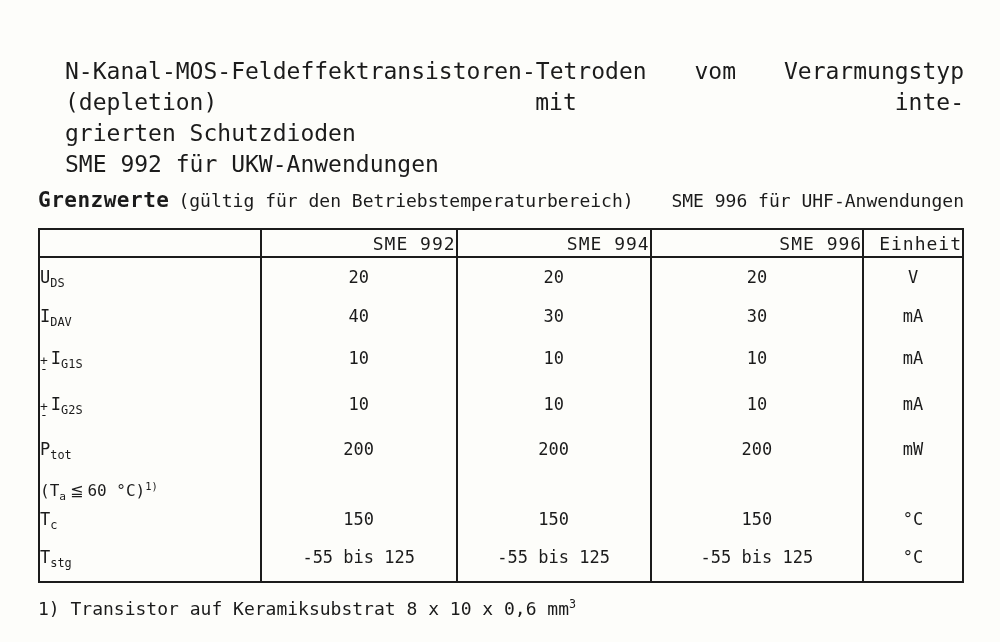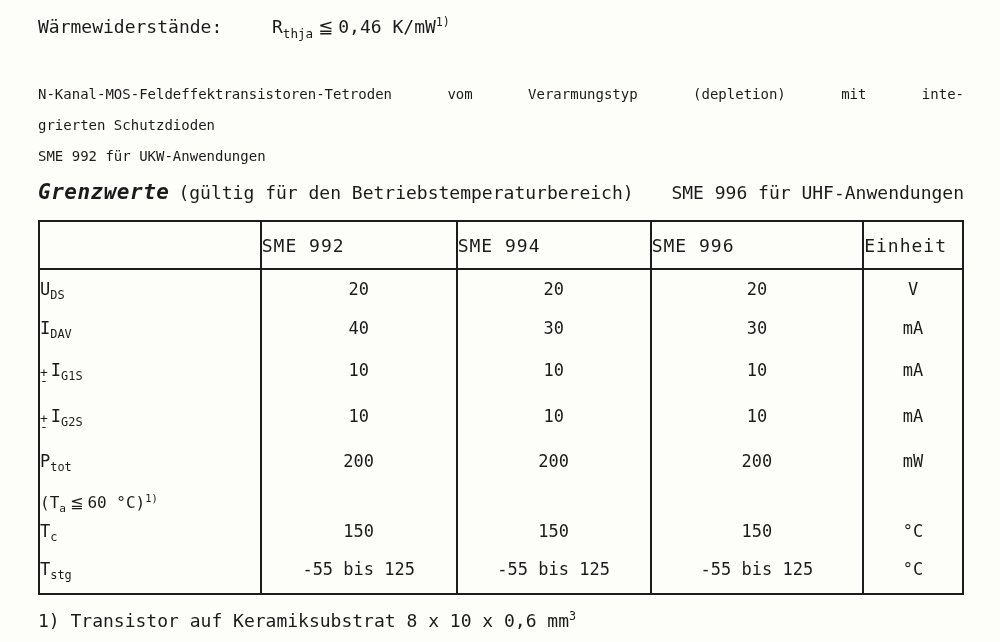--- a/index.html
+++ b/index.html
@@ -14,49 +14,49 @@
 
   
   .thermal-row { display: flex; align-items: baseline; font-size: 18px; margin-top: 2px; }
   .thermal-label { width: 234px; }
   .formula { white-space: nowrap; }
   sub { font-size: 0.70em; line-height: 0; }
   sup { font-size: 0.65em; line-height: 0; }
   .rel { font-family: "DejaVu Sans", sans-serif; margin: 0 5px; }
 
   
-  .intro { margin-top: 42px; font-size: 14px; line-height: 31px; }
+  .intro { margin-top: 42px; font-size: 23px; line-height: 31px; margin-left: 27px; }
   .intro-line1 { text-align: justify; text-align-last: justify; }
   .intro-line2-row { display: flex; justify-content: space-between; align-items: baseline; flex-direction: column; }
   .variant { white-space: nowrap; }
   .variant-solo { text-align: right; font-size: 18px; line-height: 36px; }
 
   
   .section-row { display: flex; justify-content: space-between; align-items: baseline; margin-top: 8px; font-size: 18px; }
-  .section-title { font-weight: 700; font-size: 21px; letter-spacing: 0.5px; font-style: italic; }
+  .section-title { font-weight: 700; font-size: 21px; letter-spacing: 0.5px; }
   .section-subtitle { margin-left: 9px; }
 
   
   table.limits {
     width: 100%;
     margin-top: 16px;
     border-collapse: collapse;
     table-layout: fixed;
     border: 2px solid #1c1c1c;
   }
   .limits th, .limits td {
     border-left: 2px solid #1c1c1c;
     border-right: 2px solid #1c1c1c;
     font-weight: 400;
   }
   .limits thead th {
     border-bottom: 2px solid #1c1c1c;
-    height: 48px;
+    height: 28px;
     font-size: 18px;
-    text-align: left;
+    text-align: right;
     vertical-align: middle;
     letter-spacing: 1px;
   }
   .limits tbody td {
     vertical-align: top;
     padding-top: 9px;
     font-size: 17px;
   }
   .limits td.param { text-align: left; }
   .limits td.val, .limits td.unit { text-align: center; }
@@ -81,26 +81,20 @@
   .cond-line .rel { margin: 0 4px; }
 
   
   .footnote { margin-top: 15px; font-size: 18px; }
 </style>
 </head>
 <body>
 
 <div class="page">
 
-  <div class="thermal-row">
-    <span class="thermal-label">Wärmewiderstände:</span>
-    <span class="formula">
-      <span>R</span><sub>thja</sub><span class="rel">≦</span><span>0,46 K/mW</span><sup>1)</sup>
-    </span>
-  </div>
 
   <div class="intro">
     <div class="intro-line1">N-Kanal-MOS-Feldeffektransistoren-Tetroden vom Verarmungstyp (depletion) mit inte-</div>
     <div class="intro-line2-row">
       <span>grierten Schutzdioden</span>
       <span class="variant">SME 992 für UKW-Anwendungen</span>
     </div>
   </div>
 
   <div class="section-row">

